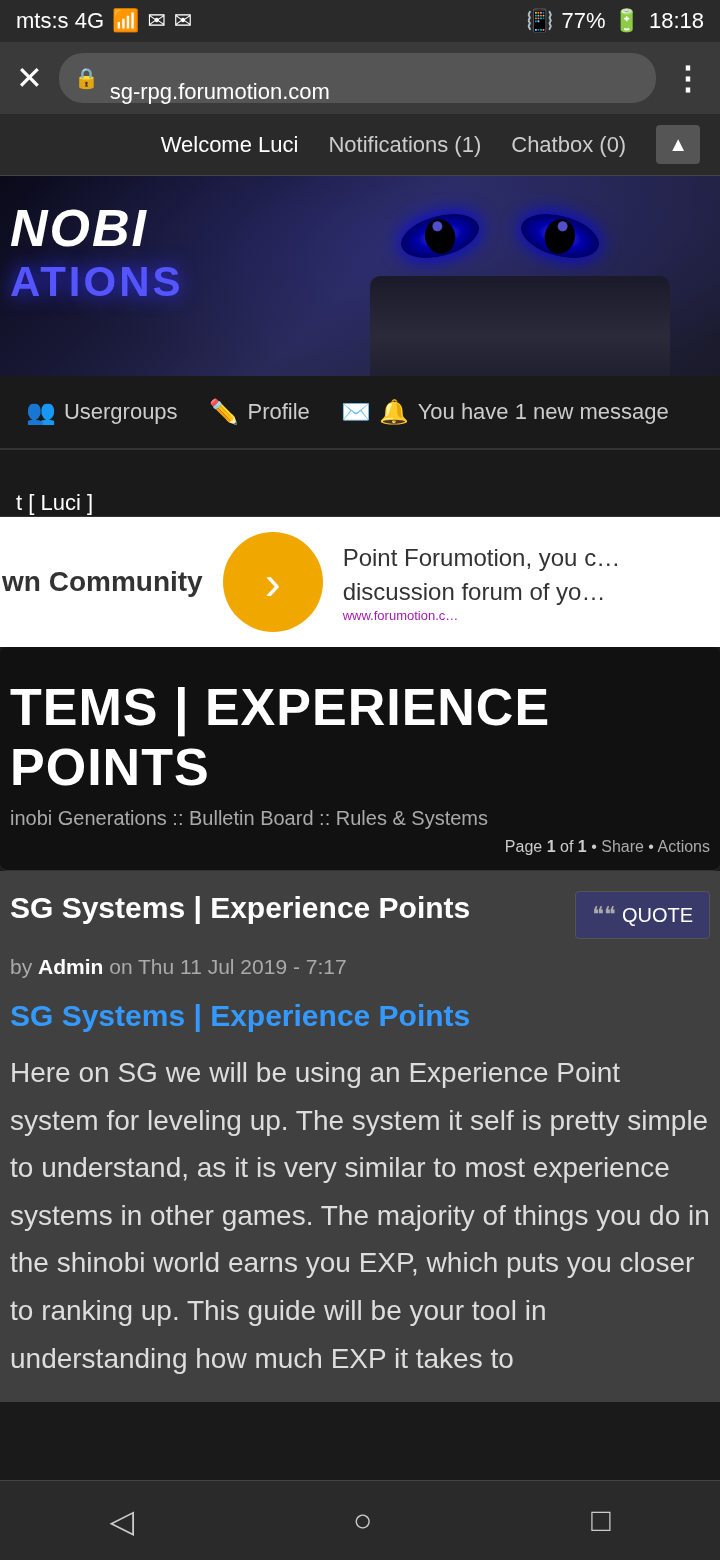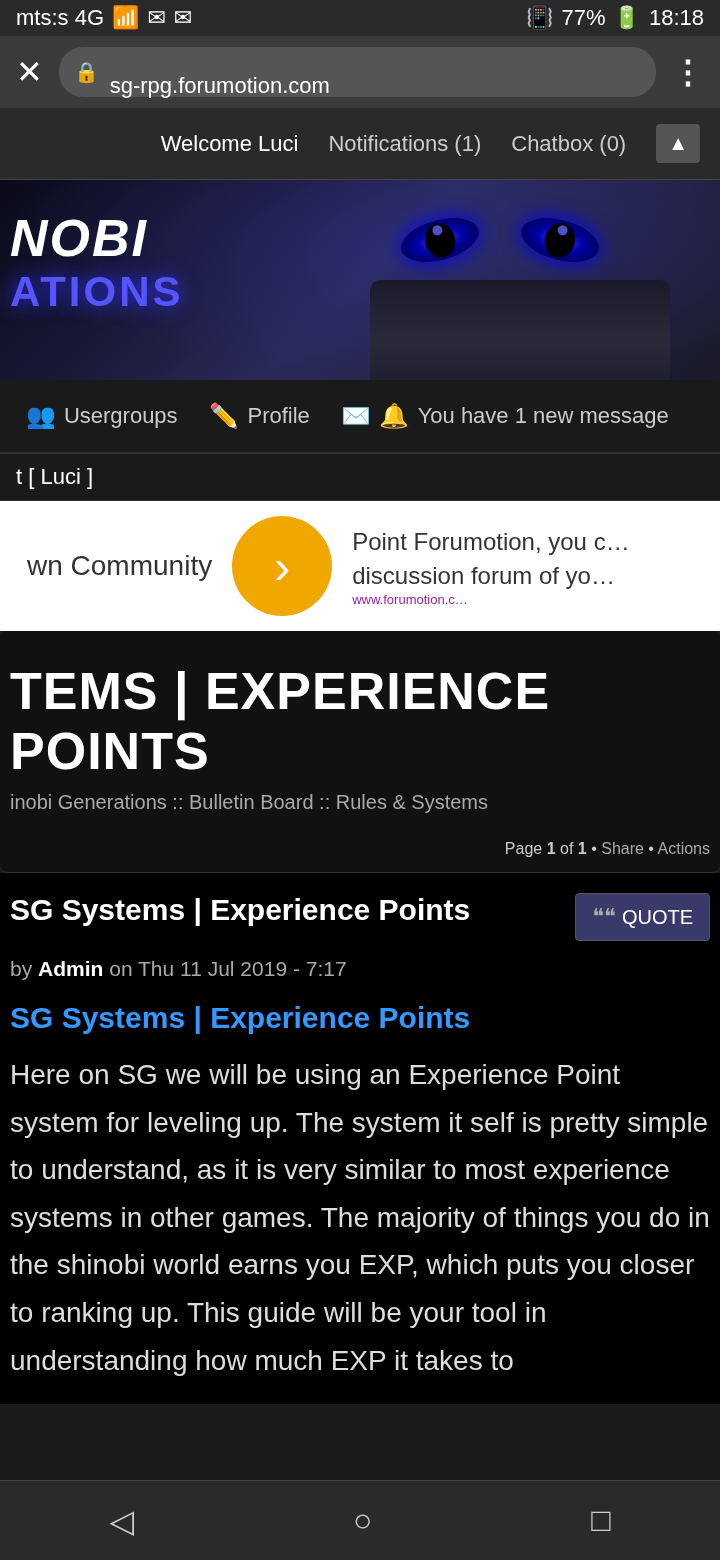--- a/index.html
+++ b/index.html
@@ -2,21 +2,21 @@
 <html><head>
   <meta charset="utf-8">
   <meta name="viewport" content="width=720px">
   <style>
     * { margin: 0; padding: 0; box-sizing: border-box; }
     body { width: 720px; background: #1a1a1a; font-family: Arial, sans-serif; overflow-x: hidden; }
 
     
     .status-bar {
       background: #2a2a2a;
-      height: 36px;
+      height: 42px;
       display: flex;
       align-items: center;
       justify-content: space-between;
       padding: 0 16px;
       color: #fff;
       font-size: 22px;
     }
     .status-left { display: flex; align-items: center; gap: 8px; }
     .status-right { display: flex; align-items: center; gap: 8px; }
 
@@ -44,21 +44,21 @@
       padding: 0 16px;
       gap: 10px;
     }
     .lock-icon { color: #aaa; font-size: 20px; }
     .url-text { color: #fff; font-size: 22px; margin-top: 28px; }
     .browser-menu { color: #fff; font-size: 32px; font-weight: bold; }
 
     
     .top-nav {
       background: #2a2a2a;
-      height: 72px;
+      height: 62px;
       display: flex;
       align-items: center;
       justify-content: flex-end;
       padding: 0 20px;
       gap: 30px;
       border-bottom: 1px solid #444;
     }
     .top-nav a {
       color: #ccc;
       font-size: 22px;
@@ -87,21 +87,21 @@
       align-items: center;
     }
     .banner-overlay {
       position: absolute;
       inset: 0;
       background: radial-gradient(ellipse at 60% 30%, rgba(50,50,150,0.4) 0%, transparent 70%);
     }
     .banner-title {
       position: absolute;
       left: 10px;
-      top: 28px;
+      top: 22px;
     }
     .banner-title-top {
       font-size: 52px;
       font-weight: 900;
       color: #fff;
       letter-spacing: 2px;
       font-style: italic;
     }
     .banner-title-bottom {
       font-size: 42px;
@@ -174,40 +174,41 @@
       font-size: 22px;
       cursor: pointer;
       padding: 8px 16px;
       text-decoration: none;
     }
     .nav-icon { font-size: 24px; }
 
     
     .logged-in-bar {
       background: #1a1a1a;
-      padding: 10px 16px;
+      padding: 0 16px;
       color: #fff;
       font-size: 22px;
       border-bottom: 1px solid #333;
+      margin-top: 40px;
     }
 
     
     .ad-banner {
       background: #fff;
       height: 130px;
       display: flex;
       align-items: center;
       overflow: hidden;
       position: relative;
     }
     .ad-text-left {
       font-size: 28px;
       color: #333;
-      font-weight: normal;
-      padding-left: 27px;
+      font-weight: bold;
+      padding-left: 2px;
       white-space: nowrap;
     }
     .ad-circle {
       width: 100px;
       height: 100px;
       background: #f0a800;
       border-radius: 50%;
       display: flex;
       align-items: center;
       justify-content: center;
@@ -232,34 +233,34 @@
     .page-title-main {
       font-size: 52px;
       font-weight: 900;
       color: #fff;
       letter-spacing: 1px;
       margin-bottom: 10px;
     }
     .breadcrumb {
       font-size: 20px;
       color: #aaa;
-      margin-bottom: 22px;
+      margin-bottom: 4px;
     }
     .breadcrumb span { color: #aaa; }
     .page-meta {
       text-align: right;
       font-size: 16px;
       color: #ccc;
       padding: 4px 0;
     }
     .page-meta a { color: #aaa; cursor: pointer; }
 
     
     .post-area {
-      background: #000000;
+      background: #404040;
       padding: 20px 10px;
     }
     .post-header {
       display: flex;
       justify-content: space-between;
       align-items: flex-start;
       margin-bottom: 16px;
     }
     .post-title-block h2 {
       font-size: 30px;

